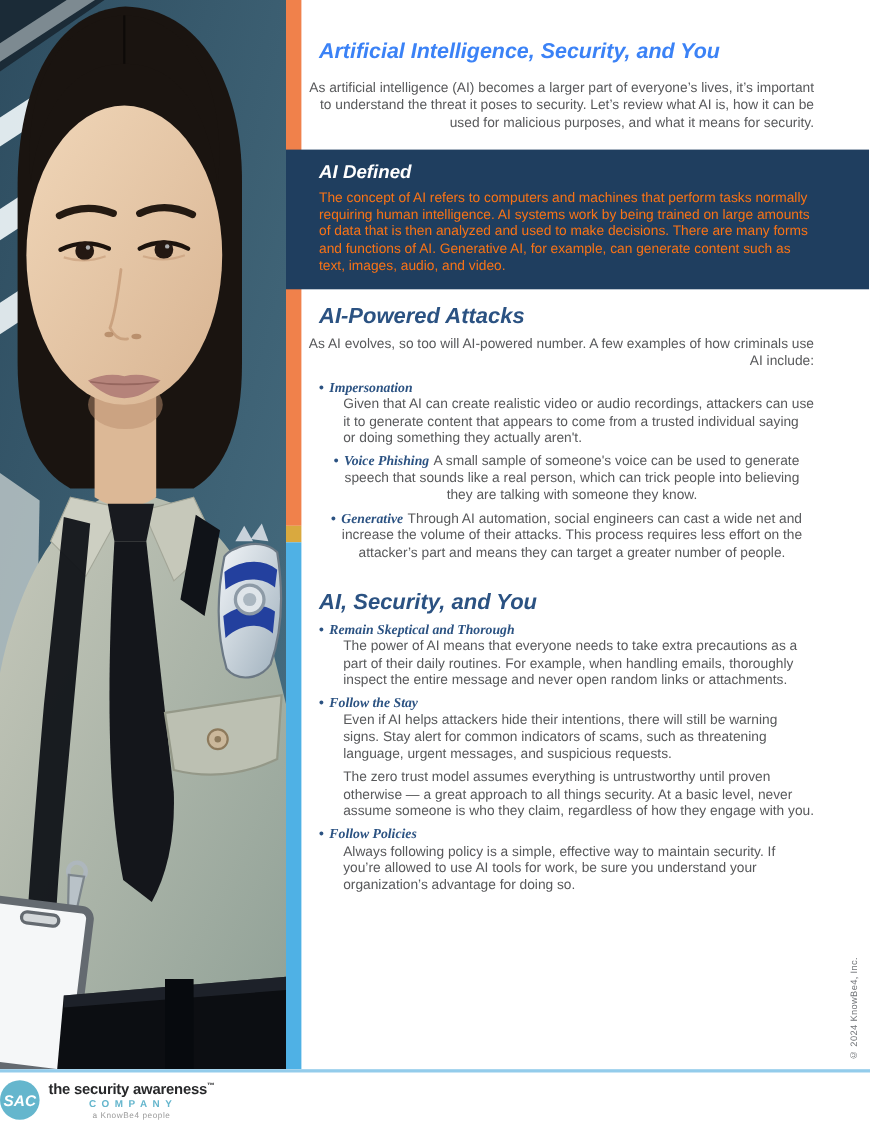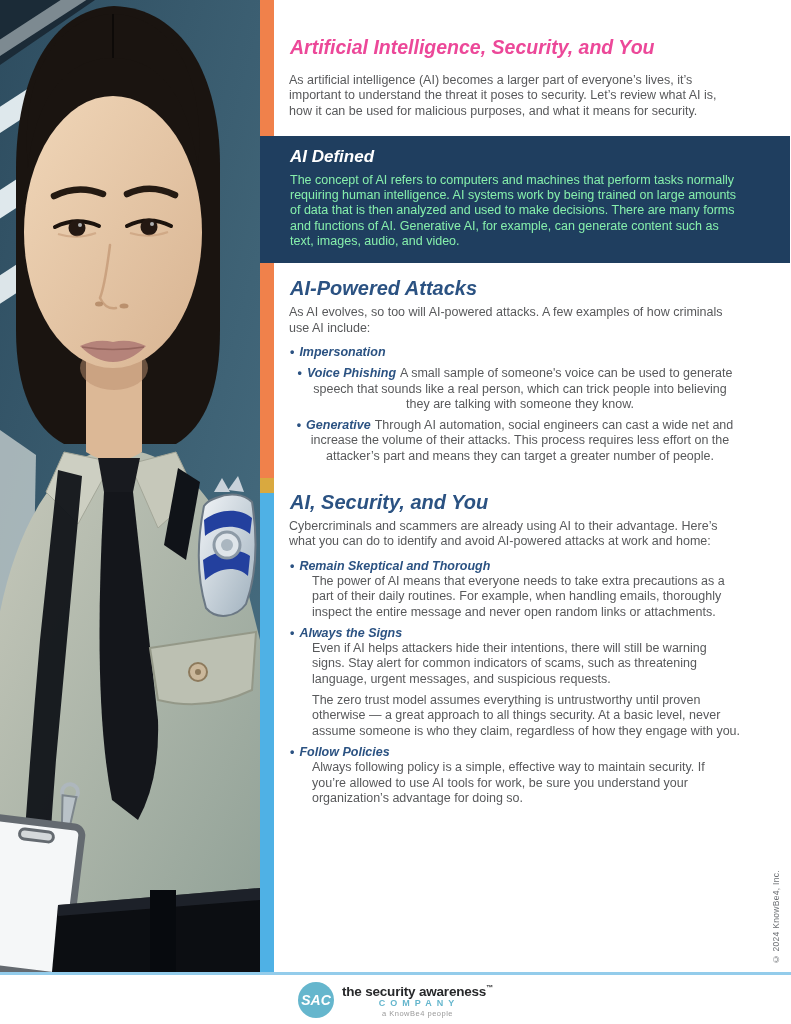--- a/index.html
+++ b/index.html
@@ -13,52 +13,52 @@
 
   
   .stripe { position:absolute; left:260px; top:0; width:14px; height:972px; z-index:2; }
   .seg-orange { height:478px; background:#f0814b; }
   .seg-gold   { height:15px;  background:#d9a93f; }
   .seg-blue   { height:479px; background:#4fb1e5; }
 
   
   .main { position:absolute; left:260px; top:0; width:530px; z-index:3; color:#58595b;
           font-size:12.5px; line-height:15.3px; }
-  .tx { margin-left:29px; margin-right:50px; }
+  .tx { margin-left:16px; margin-right:50px;text-align:right; }
 
   h1.title { margin:34px 50px 13px 30px; font-style:italic; font-weight:bold;
-             font-size:19.5px; line-height:26px; color:#ec4899; white-space:nowrap; }
+             font-size:19.5px; line-height:26px; color:#3b82f6; white-space:nowrap; }
   .intro { margin-bottom:17px; }
 
   .navybox { background:#1f3e5f; padding:12px 50px 14px 30px; }
   .navybox h2 { font-style:italic; font-weight:bold; font-size:17px; line-height:18px;
                 color:#ffffff; margin-bottom:7px; }
-  .navybox p { color:#86efac; }
+  .navybox p { color:#f97316; }
 
   h2.sect { font-style:italic; font-weight:bold; font-size:20px; line-height:20px;
             color:#2b5282; margin:15px 50px 7px 30px; }
   .sect2 h2.sect { margin-top:28px; }
   .sect-intro { margin-bottom:9px; }
 
   ul.blist { list-style:none; margin:0 50px 0 30px; }
   ul.blist li { margin-bottom:6px; }
   .bullet { color:#2b5282; font-weight:bold; margin-right:5px; }
-  .term { color:#2b5282; font-weight:bold; font-style:italic; margin-right:4px; }
+  .term { color:#2b5282; font-weight:bold; font-style:italic; margin-right:4px;font-family:Liberation Serif, serif; }
   .li-body { margin-left:22px; }
   .inline-p { padding-left:10px; text-indent:-10px;text-align:center; }
 
   
   .copyright { position:absolute; right:10px; bottom:60px; z-index:4;
                writing-mode:vertical-rl; transform:rotate(180deg);
                font-size:8.5px; letter-spacing:.3px; color:#6f7276; }
 
   
   .footer { position:absolute; left:0; right:0; top:972px; bottom:0; background:#fff;
             border-top:3px solid #93cceb; z-index:5; display:flex; align-items:center;
-            justify-content:center; }
+            justify-content:flex-start; }
   .logo { display:flex; align-items:center; gap:8px; }
   .logo-circle { width:36px; height:36px; border-radius:50%; background:#65b6cd; color:#fff;
                  display:flex; align-items:center; justify-content:center;
                  font-style:italic; font-weight:bold; font-size:14px; }
   .logo-text { text-align:center; }
   .logo-l1 { font-weight:bold; font-size:13.5px; line-height:14px; color:#27282a;
              letter-spacing:-0.2px; }
   .logo-l1 sup { font-size:7px; }
   .logo-l2 { font-weight:bold; font-size:9px; line-height:11px; color:#65b6cd;
              letter-spacing:5px; margin-left:3px; }
@@ -173,44 +173,44 @@
     <h1 class="title">Artificial Intelligence, Security, and You</h1>
     <p class="tx intro">As artificial intelligence (AI) becomes a larger part of everyone’s lives, it’s important to understand the threat it poses to security. Let’s review what AI is, how it can be used for malicious purposes, and what it means for security.</p>
 
     <div class="navybox">
       <h2>AI Defined</h2>
       <p>The concept of AI refers to computers and machines that perform tasks normally requiring human intelligence. AI systems work by being trained on large amounts of data that is then analyzed and used to make decisions. There are many forms and functions of AI. Generative AI, for example, can generate content such as text, images, audio, and video.</p>
     </div>
 
     <section class="sect1">
       <h2 class="sect">AI-Powered Attacks</h2>
-      <p class="tx sect-intro">As AI evolves, so too will AI-powered attacks. A few examples of how criminals use AI include:</p>
+      <p class="tx sect-intro">As AI evolves, so too will AI-powered number. A few examples of how criminals use AI include:</p>
       <ul class="blist">
         <li>
           <div><span class="bullet">•</span><span class="term">Impersonation</span></div>
+          <p class="li-body">Given that AI can create realistic video or audio recordings, attackers can use it to generate content that appears to come from a trusted individual saying or doing something they actually aren't.</p>
         </li>
         <li>
           <p class="inline-p"><span class="bullet">•</span><span class="term">Voice Phishing</span><span>A small sample of someone's voice can be used to generate speech that sounds like a real person, which can trick people into believing they are talking with someone they know.</span></p>
         </li>
         <li>
           <p class="inline-p"><span class="bullet">•</span><span class="term">Generative</span><span>Through AI automation, social engineers can cast a wide net and increase the volume of their attacks. This process requires less effort on the attacker’s part and means they can target a greater number of people.</span></p>
         </li>
       </ul>
     </section>
 
     <section class="sect2">
       <h2 class="sect">AI, Security, and You</h2>
-      <p class="tx sect-intro">Cybercriminals and scammers are already using AI to their advantage. Here’s what you can do to identify and avoid AI-powered attacks at work and home:</p>
       <ul class="blist">
         <li>
           <div><span class="bullet">•</span><span class="term">Remain Skeptical and Thorough</span></div>
           <p class="li-body">The power of AI means that everyone needs to take extra precautions as a part of their daily routines. For example, when handling emails, thoroughly inspect the entire message and never open random links or attachments.</p>
         </li>
         <li>
-          <div><span class="bullet">•</span><span class="term">Always the Signs</span></div>
+          <div><span class="bullet">•</span><span class="term">Follow the Stay</span></div>
           <p class="li-body">Even if AI helps attackers hide their intentions, there will still be warning signs. Stay alert for common indicators of scams, such as threatening language, urgent messages, and suspicious requests.</p>
         </li>
         <li>
           <p class="li-body">The zero trust model assumes everything is untrustworthy until proven otherwise — a great approach to all things security. At a basic level, never assume someone is who they claim, regardless of how they engage with you.</p>
         </li>
         <li>
           <div><span class="bullet">•</span><span class="term">Follow Policies</span></div>
           <p class="li-body">Always following policy is a simple, effective way to maintain security. If you’re allowed to use AI tools for work, be sure you understand your organization’s advantage for doing so.</p>
         </li>
       </ul>

